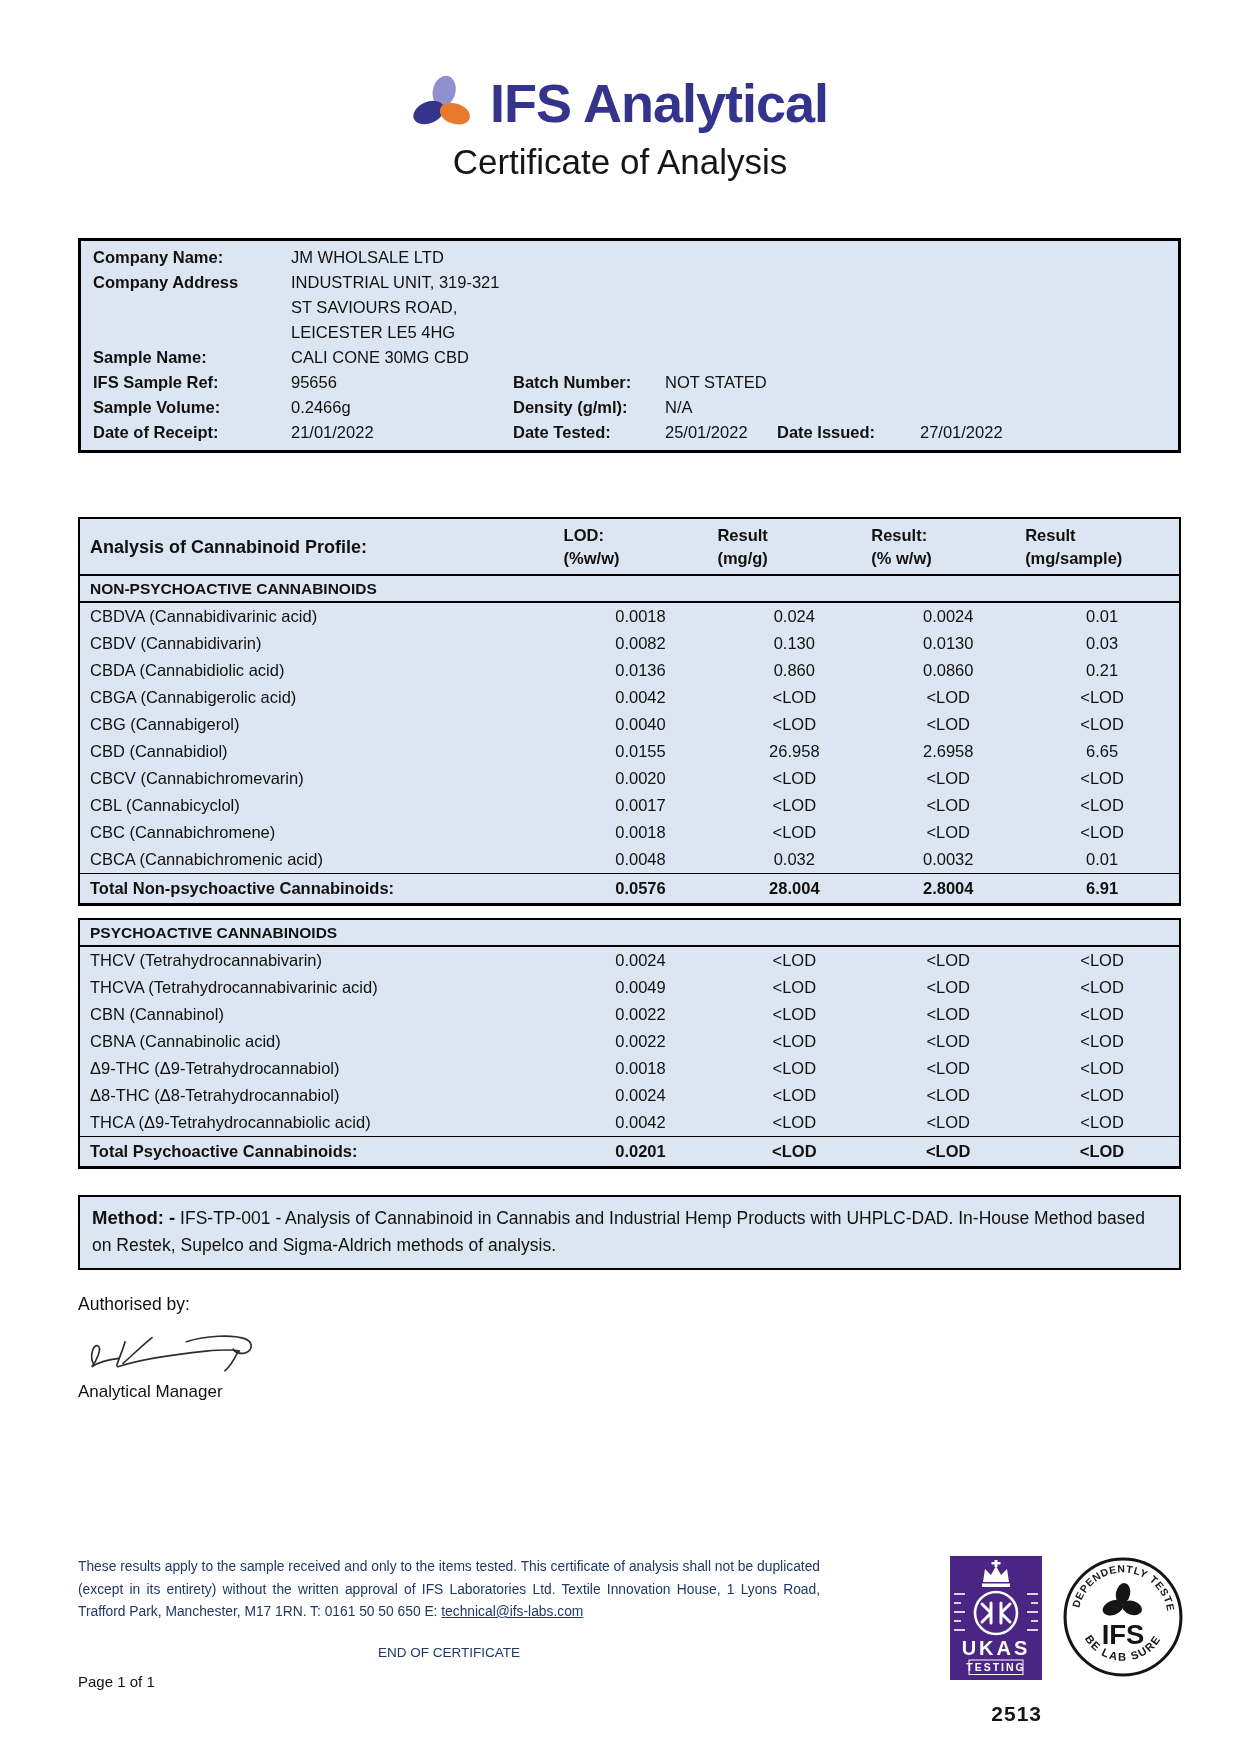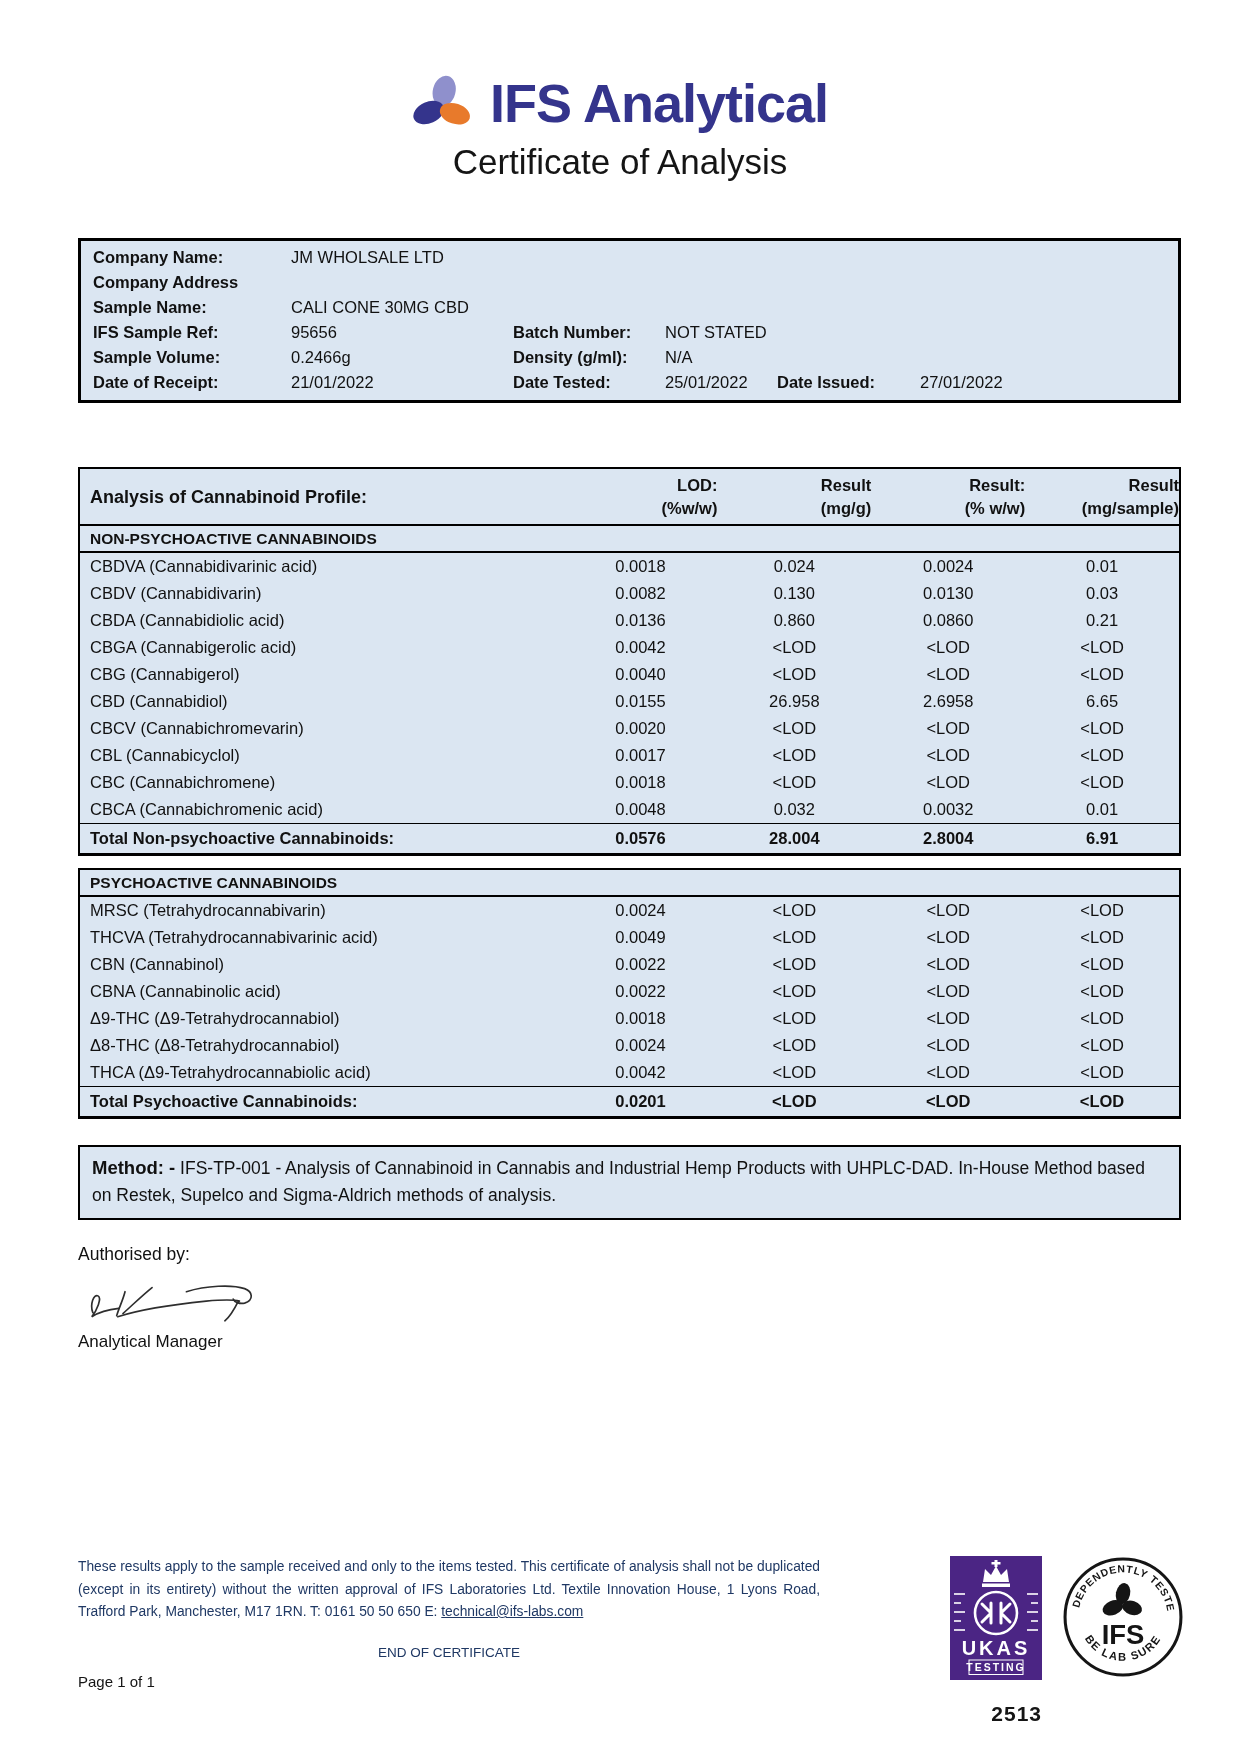--- a/index.html
+++ b/index.html
@@ -39,21 +39,21 @@
 
   
   .analysis{
     margin-top:64px;border:2px solid var(--border-black);border-bottom-width:3px;
     background:var(--table-bg);font-size:16.5px;
   }
   .analysis.second{margin-top:12px;}
   .a-grid{display:grid;grid-template-columns:44% 14% 14% 14% 14%;}
   .a-header{border-bottom:2px solid var(--border-black);padding:5px 0 4px;align-items:center;}
   .a-title{font-weight:bold;font-size:18px;padding-left:10px;align-self:center;}
-  .a-col{text-align:right;font-weight:bold;line-height:23px;}
+  .a-col{text-align:left;font-weight:bold;line-height:23px;}
   .a-col span{display:block;}
   .a-section{
     font-weight:bold;font-size:15.5px;padding:4px 10px 3px;
     border-bottom:2px solid var(--border-black);
   }
   .a-row{line-height:27px;}
   .a-row .name{padding-left:10px;}
   .a-row .num{text-align:center;}
   .a-total{font-weight:bold;border-top:1.5px solid var(--border-black);line-height:29px;}
 
@@ -104,20 +104,21 @@
           <div class="lab">Company Name:</div>
           <div class="val">JM WHOLSALE LTD</div>
           <div class="lab"></div>
           <div class="val"></div>
           <div class="lab"></div>
           <div class="val"></div>
         </div>
 
         <div class="info-row">
           <div class="lab">Company Address</div>
+          <div class="val">INDUSTRIAL UNIT, 319-321 ST SAVIOURS ROAD, LEICESTER LE5 4HG</div>
           <div class="lab"></div>
           <div class="val"></div>
           <div class="lab"></div>
           <div class="val"></div>
         </div>
 
         <div class="info-row">
           <div class="lab">Sample Name:</div>
           <div class="val">CALI CONE 30MG CBD</div>
           <div class="lab"></div>
@@ -264,21 +265,21 @@
         <div class="num">2.8004</div>
         <div class="num">6.91</div>
       </div>
     </section>
 
     <section class="analysis second">
       <div class="a-section">PSYCHOACTIVE CANNABINOIDS</div>
       <div>
 
           <div class="a-grid a-row">
-            <div class="name">MRSC (Tetrahydrocannabivarin)</div>
+            <div class="name">THCV (Tetrahydrocannabivarin)</div>
             <div class="num">0.0024</div>
             <div class="num">&lt;LOD</div>
             <div class="num">&lt;LOD</div>
             <div class="num">&lt;LOD</div>
           </div>
 
           <div class="a-grid a-row">
             <div class="name">THCVA (Tetrahydrocannabivarinic acid)</div>
             <div class="num">0.0049</div>
             <div class="num">&lt;LOD</div>

